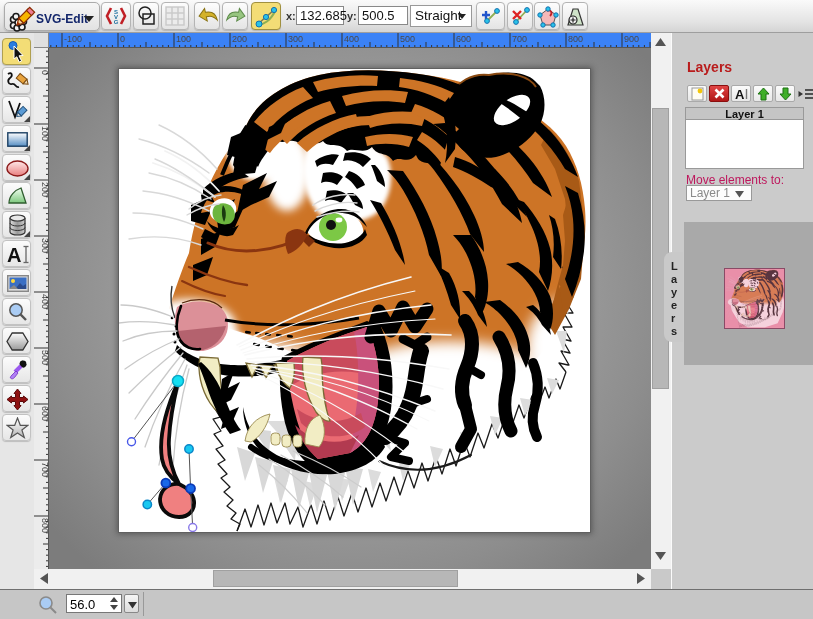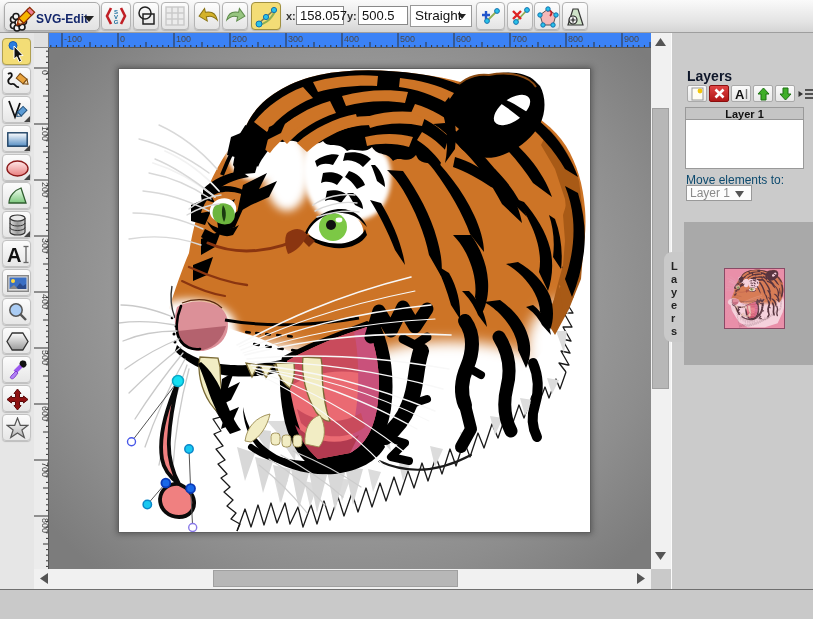--- a/index.html
+++ b/index.html
@@ -31,25 +31,25 @@
 #vscroll { position:absolute; left:651px; top:33px; width:20px; height:536px; background:#f1f1f1; }
 #vthumb { position:absolute; left:1px; top:75px; width:17px; height:281px; background:#b7b7b7; border:1px solid #a0a0a0; }
 #hscroll { position:absolute; left:34px; top:569px; width:617px; height:20px; background:#f1f1f1; }
 #hthumb { position:absolute; left:179px; top:1px; width:245px; height:17px; background:#b7b7b7; border:1px solid #a0a0a0; }
 #wbottom { position:absolute; left:0px; top:589px; width:813px; height:1px; background:#6f6f6f; }
 
 #rdivider { position:absolute; left:671px; top:33px; width:12px; height:556px; background:#cbcbcb; border-left:1px solid #fbfbfb; }
 #laytab { position:absolute; left:664px; top:252px; width:19px; height:90px; background:#c9c9c9; border-radius:8px 0 0 8px; }
 #laytab .lt { position:absolute; left:7px; width:12px; font-size:11px; font-weight:bold; color:#222; }
 #rpanel { position:absolute; left:683px; top:33px; width:130px; height:556px; background:#cbcbcb; }
-#rpanel h3 { position:absolute; left:4px; top:26px; font-size:14px; font-weight:bold; color:#0f172a;margin-top:9px; }
+#rpanel h3 { position:absolute; left:4px; top:26px; font-size:14px; font-weight:bold; color:#b91c1c; }
 .laybtn { position:absolute; top:52px; width:20px; height:17px; background:linear-gradient(#fbfbfb,#e8e8e8); border:1px solid #aaa; border-radius:2px; }
 #laytable { position:absolute; left:2px; top:74px; width:119px; height:62px; background:#fff; border:1px solid #999; }
 #laytable .hdr { height:12px; background:#c5c5c5; border-bottom:1px solid #999; font-size:11px; font-weight:bold; text-align:center; color:#111; line-height:12px; }
-#moveto { position:absolute; left:3px; top:140px; font-size:12px; color:#0c4a6e; }
+#moveto { position:absolute; left:3px; top:140px; font-size:12px; color:#be185d; }
 #layersel { position:absolute; left:3px; top:152px; width:66px; height:16px; background:#fcfcfc; border:1px solid #999; font-size:12px; color:#8a8a8a; padding-left:3px; line-height:14px; }
 #darkblock { position:absolute; left:684px; top:222px; width:129px; height:143px; background:#a9a9a9; }
 #minicanvas { position:absolute; left:40px; top:46px; width:61px; height:61px; background:#ea94ac; border:1px solid #8a4a66; }
 
 #botbar { position:absolute; left:0; top:590px; width:813px; height:29px; background:#c6c6c6; }
 #zoominput { position:absolute; left:66px; top:4px; width:56px; height:19px; background:#fff; border:1px solid #777; font-size:13px; padding:2px 3px; }
 #zoomdrop { position:absolute; left:124px; top:4px; width:15px; height:19px; background:linear-gradient(#f6f6f6,#dcdcdc); border:1px solid #888; border-radius:2px; }
 #botsep { position:absolute; left:143px; top:2px; width:1px; height:24px; background:#999; }
 svg { display:block; }
 .abs { position:absolute; }
@@ -122,21 +122,21 @@
     <svg class="abs" style="left:3px;top:2px" width="24" height="24" viewBox="0 0 24 24">
       <path d="M2 20 C8 20 16 16 21 4" fill="none" stroke="#8faf53" stroke-width="2"></path>
       <line x1="4" y1="18" x2="19" y2="5" stroke="#7a7a52" stroke-width="1.6"></line>
       <circle cx="4" cy="19" r="3" fill="#28c2e8" stroke="#1470b0"></circle>
       <circle cx="11" cy="12" r="2.6" fill="#28c2e8" stroke="#1470b0"></circle>
       <circle cx="19" cy="5" r="2.6" fill="#28c2e8" stroke="#1470b0"></circle>
     </svg>
   </div>
 
   <div class="tlabel" style="left:286px;">x:</div>
-  <div class="tinput" style="left:296px;width:48px;">158.057</div>
+  <div class="tinput" style="left:296px;width:48px;">132.685</div>
   <div class="tlabel" style="left:347px;">y:</div>
   <div class="tinput" style="left:358px;width:50px;">500.5</div>
   <div id="straightsel">Straight<div class="caret"></div></div>
 
   <div class="tbtn" style="left:476px;width:29px;">
     <svg class="abs" style="left:3px;top:3px" width="22" height="22" viewBox="0 0 22 22">
       <line x1="6" y1="16" x2="17" y2="5" stroke="#8faf53" stroke-width="1.8"></line>
       <path d="M6 5 L6 13 M2 9 L10 9" stroke="#2255cc" stroke-width="2.4"></path>
       <circle cx="17" cy="5" r="2.4" fill="#28c2e8" stroke="#1470b0"></circle>
       <circle cx="7" cy="15" r="2.4" fill="#28c2e8" stroke="#1470b0"></circle>
@@ -942,14 +942,32 @@
 </div>
 <div id="darkblock">
   <div id="minicanvas">
         <svg width="59" height="59" viewBox="0 0 471 463">
           <use href="#tig"></use>
           <rect width="471" height="463" fill="#e78aa5" opacity="0.38"></rect>
         </svg>
       </div>
 </div>
 
-
+<div id="botbar">
+  <svg class="abs" style="left:38px;top:5px" width="20" height="20" viewBox="0 0 20 20">
+    <circle cx="8" cy="8" r="6" fill="#aaccf4" stroke="#8a8a8a" stroke-width="1.6"></circle>
+    <line x1="12.5" y1="12.5" x2="18" y2="18" stroke="#8a8a8a" stroke-width="2"></line>
+  </svg>
+  <div id="zoominput">56.0
+    <svg class="abs" style="left:42px;top:2px" width="10" height="13">
+          <path d="M5 0 L9 5 L1 5 Z" fill="#444"></path>
+          <path d="M1 8 L9 8 L5 13 Z" fill="#444"></path>
+        </svg>
+  </div>
+  <div id="zoomdrop">
+        <svg class="abs" style="left:3px;top:7px" width="9" height="7">
+          <path d="M0 0 L9 0 L4.5 6.5 Z" fill="#333"></path>
+        </svg>
+      </div>
+  <div id="botsep"></div>
 </div>
 
+</div>
+
 </body></html>

